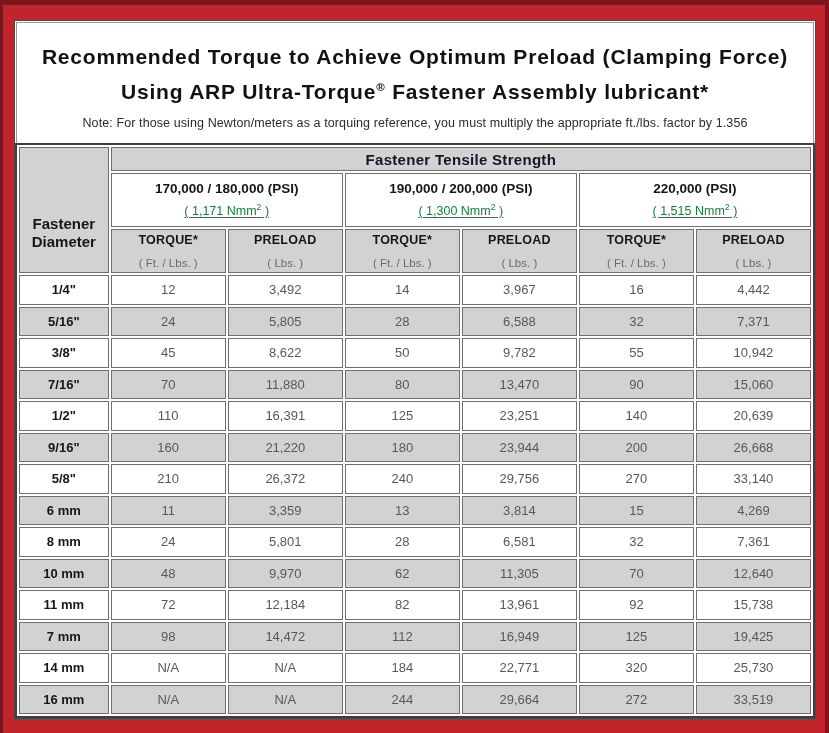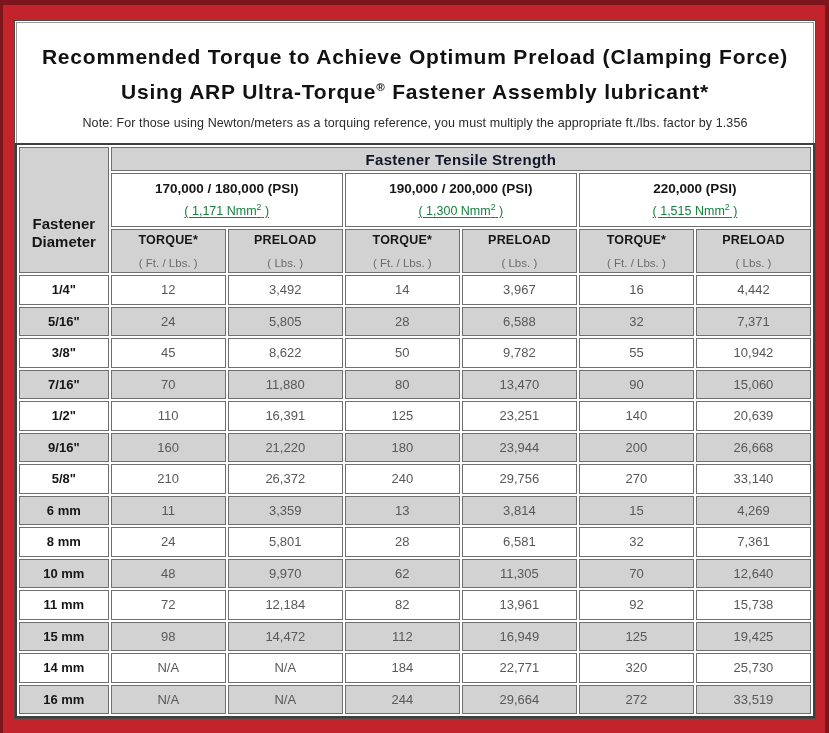--- a/index.html
+++ b/index.html
@@ -265,21 +265,21 @@
           <tr>
             <td class="dia">11 mm</td>
             <td class="val">72</td>
             <td class="val">12,184</td>
             <td class="val">82</td>
             <td class="val">13,961</td>
             <td class="val">92</td>
             <td class="val">15,738</td>
           </tr>
           <tr>
-            <td class="dia">15 mm</td>
+            <td class="dia">7 mm</td>
             <td class="val">98</td>
             <td class="val">14,472</td>
             <td class="val">112</td>
             <td class="val">16,949</td>
             <td class="val">125</td>
             <td class="val">19,425</td>
           </tr>
           <tr>
             <td class="dia">14 mm</td>
             <td class="val">N/A</td>

